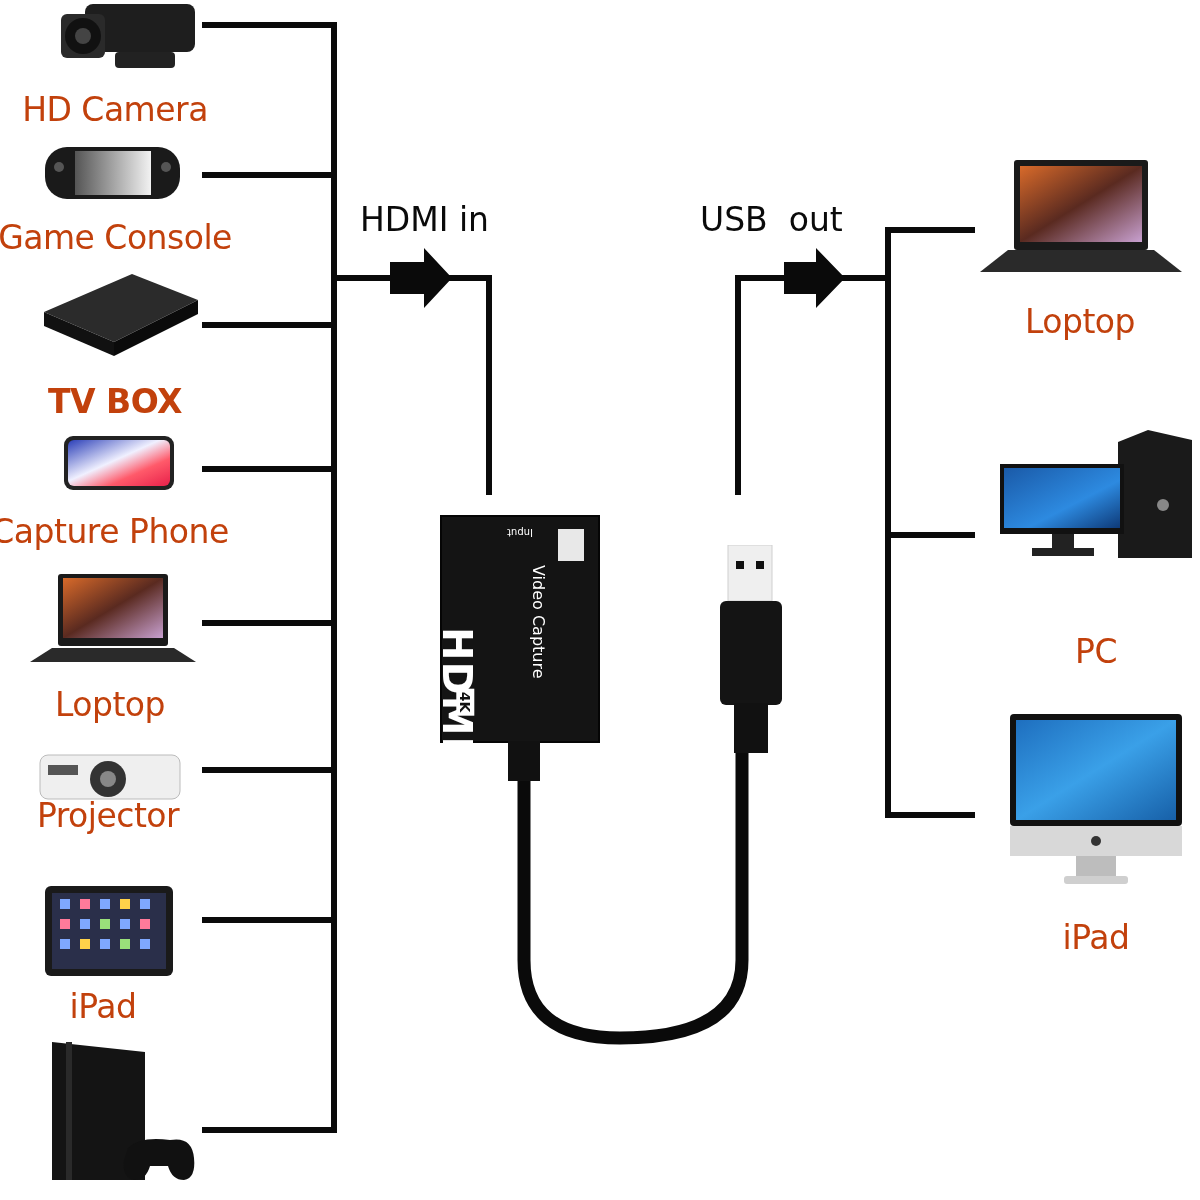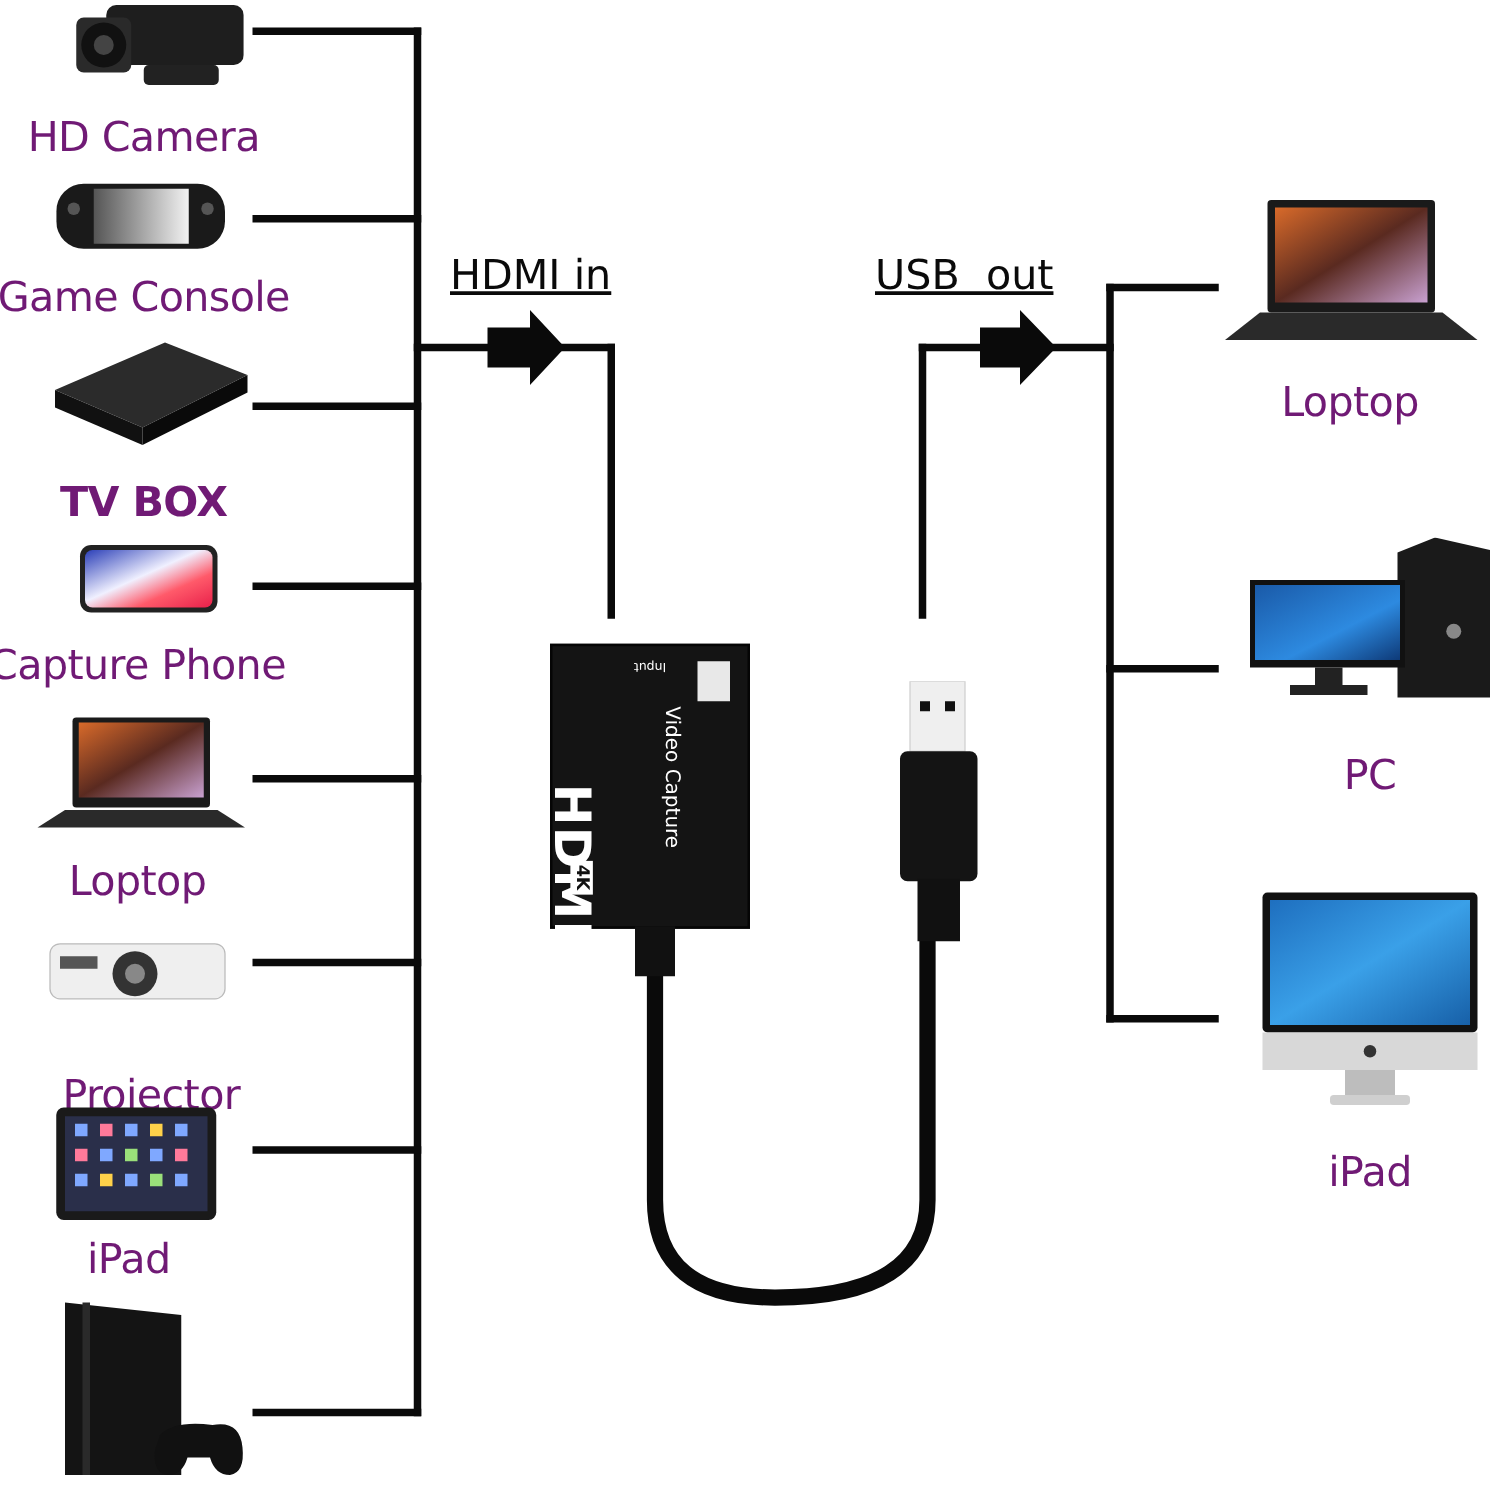--- a/index.html
+++ b/index.html
@@ -1,20 +1,20 @@
 <!DOCTYPE html>
 <html><head>
 <meta charset="utf-8">
 <style>
   html, body { margin:0; padding:0; background:#ffffff; }
   body { width:1200px; height:1200px; position:relative; overflow:hidden;
          font-family:"DejaVu Sans", sans-serif; color:#111; }
   .label { position:absolute; font-size:33px; font-weight:normal; letter-spacing:-0.5px;
-           color:#701a75; white-space:nowrap; transform:translateX(-50%); }
-  .head-label { position:absolute; font-size:33px; color:#0a0a0a; white-space:nowrap;text-decoration:underline; }
+           color:#c2410c; white-space:nowrap; transform:translateX(-50%); }
+  .head-label { position:absolute; font-size:33px; color:#0a0a0a; white-space:nowrap; }
   svg.lines { position:absolute; left:0; top:0; }
   .dev { position:absolute; }
 </style>
 </head>
 <body>
 
 <svg class="lines" width="1200" height="1200">
   <g stroke="#0a0a0a" stroke-width="6" fill="none" stroke-linecap="square">
 
     <line x1="334" y1="25" x2="334" y2="1130"></line>
@@ -118,21 +118,21 @@
 <div class="label" style="left:110px; top:685px;">Loptop</div>
 
 <div class="dev" style="left:38px; top:745px;">
   <svg width="145" height="64">
     <rect x="2" y="10" width="140" height="44" rx="8" fill="#efefef" stroke="#bbb"></rect>
     <circle cx="70" cy="34" r="18" fill="#333"></circle>
     <circle cx="70" cy="34" r="8" fill="#888"></circle>
     <rect x="10" y="20" width="30" height="10" fill="#555"></rect>
   </svg>
 </div>
-<div class="label" style="left:108px; top:856px;margin-left:13px;">Projector</div>
+<div class="label" style="left:108px; top:796px;">Projector</div>
 
 <div class="dev" style="left:44px; top:885px;">
   <svg width="130" height="92">
     <rect x="1" y="1" width="128" height="90" rx="6" fill="#1a1a1a"></rect>
     <rect x="8" y="8" width="114" height="76" fill="#2a2f4a"></rect>
     <g fill="#7fa8ff">
       <rect x="16" y="14" width="10" height="10"></rect>
         <rect x="36" y="14" width="10" height="10" fill="#ff7a9a"></rect>
         <rect x="56" y="14" width="10" height="10"></rect>
         <rect x="76" y="14" width="10" height="10" fill="#ffd24a"></rect>
@@ -207,21 +207,21 @@
         </linearGradient>
       </defs>
     <polygon points="120,12 150,0 194,10 194,128 120,128" fill="#1a1a1a"></polygon>
     <rect x="2" y="34" width="124" height="70" fill="#111"></rect>
     <rect x="6" y="38" width="116" height="60" fill="url(#mon)"></rect>
     <rect x="54" y="104" width="22" height="14" fill="#222"></rect>
     <rect x="34" y="118" width="62" height="8" fill="#222"></rect>
     <circle cx="165" cy="75" r="6" fill="#888"></circle>
   </svg>
 </div>
-<div class="label" style="left:1096px; top:600px;text-align:center;">PC</div>
+<div class="label" style="left:1096px; top:632px;text-align:center;">PC</div>
 
 <div class="dev" style="left:1008px; top:712px;">
   <svg width="176" height="176">
     <defs>
         <linearGradient id="imac" x1="0" y1="0" x2="1" y2="1">
           <stop offset="0" stop-color="#1e6fbf"></stop>
           <stop offset="0.5" stop-color="#3aa0e8"></stop>
           <stop offset="1" stop-color="#1760a8"></stop>
         </linearGradient>
       </defs>

